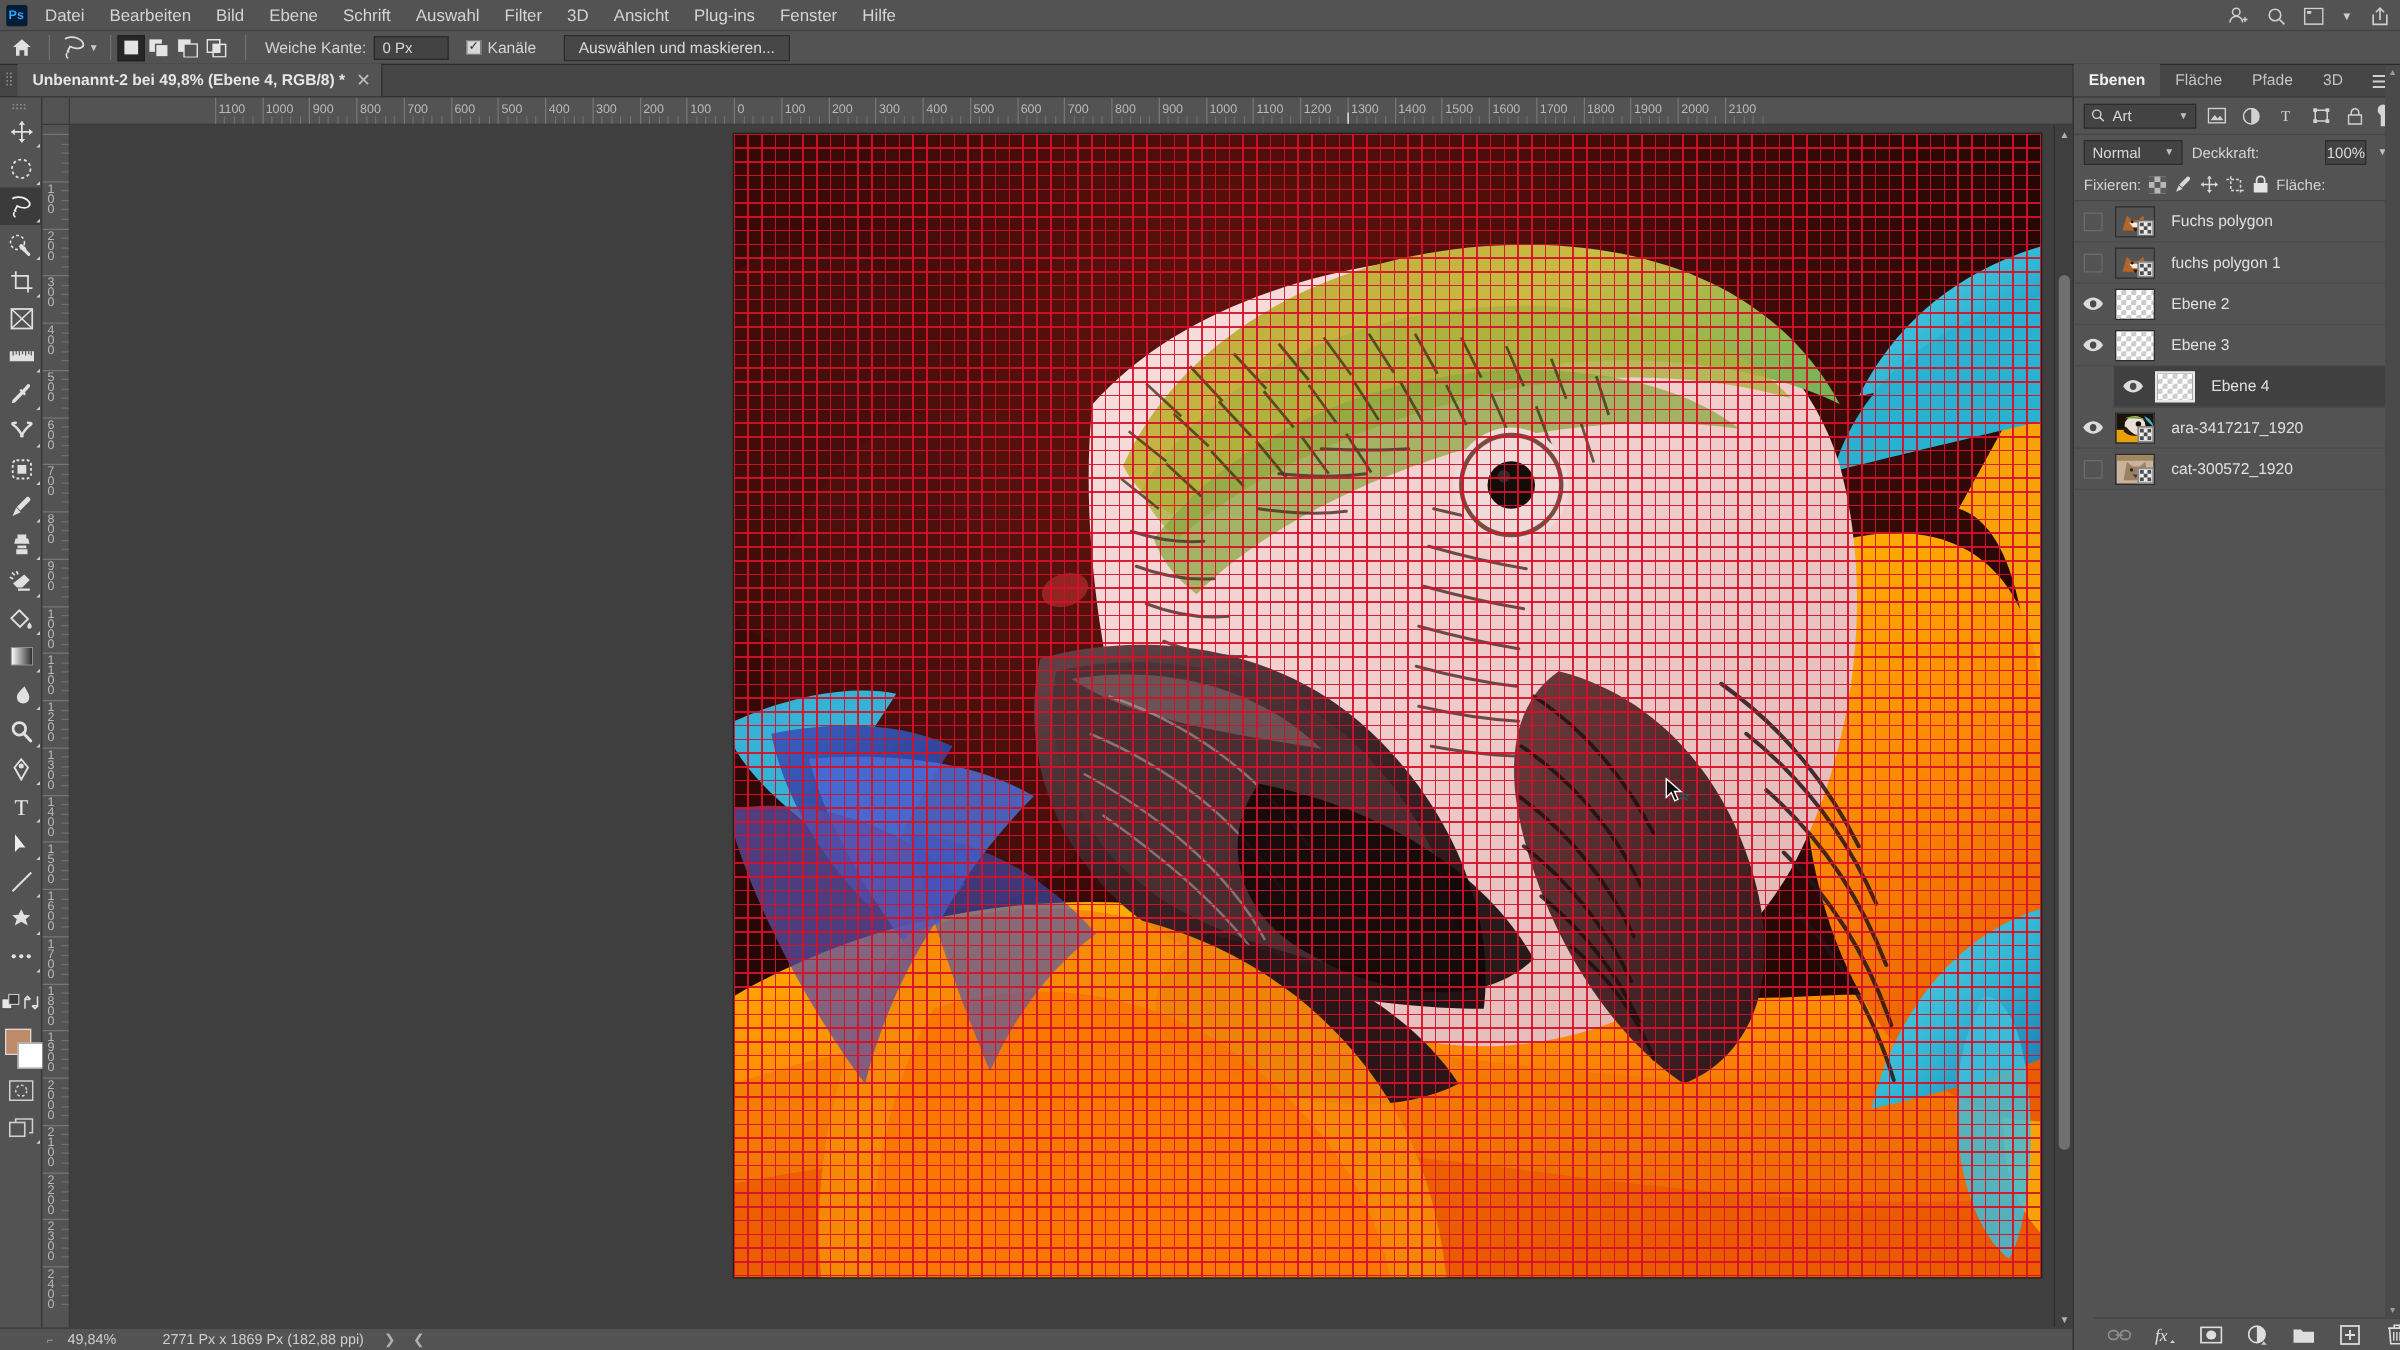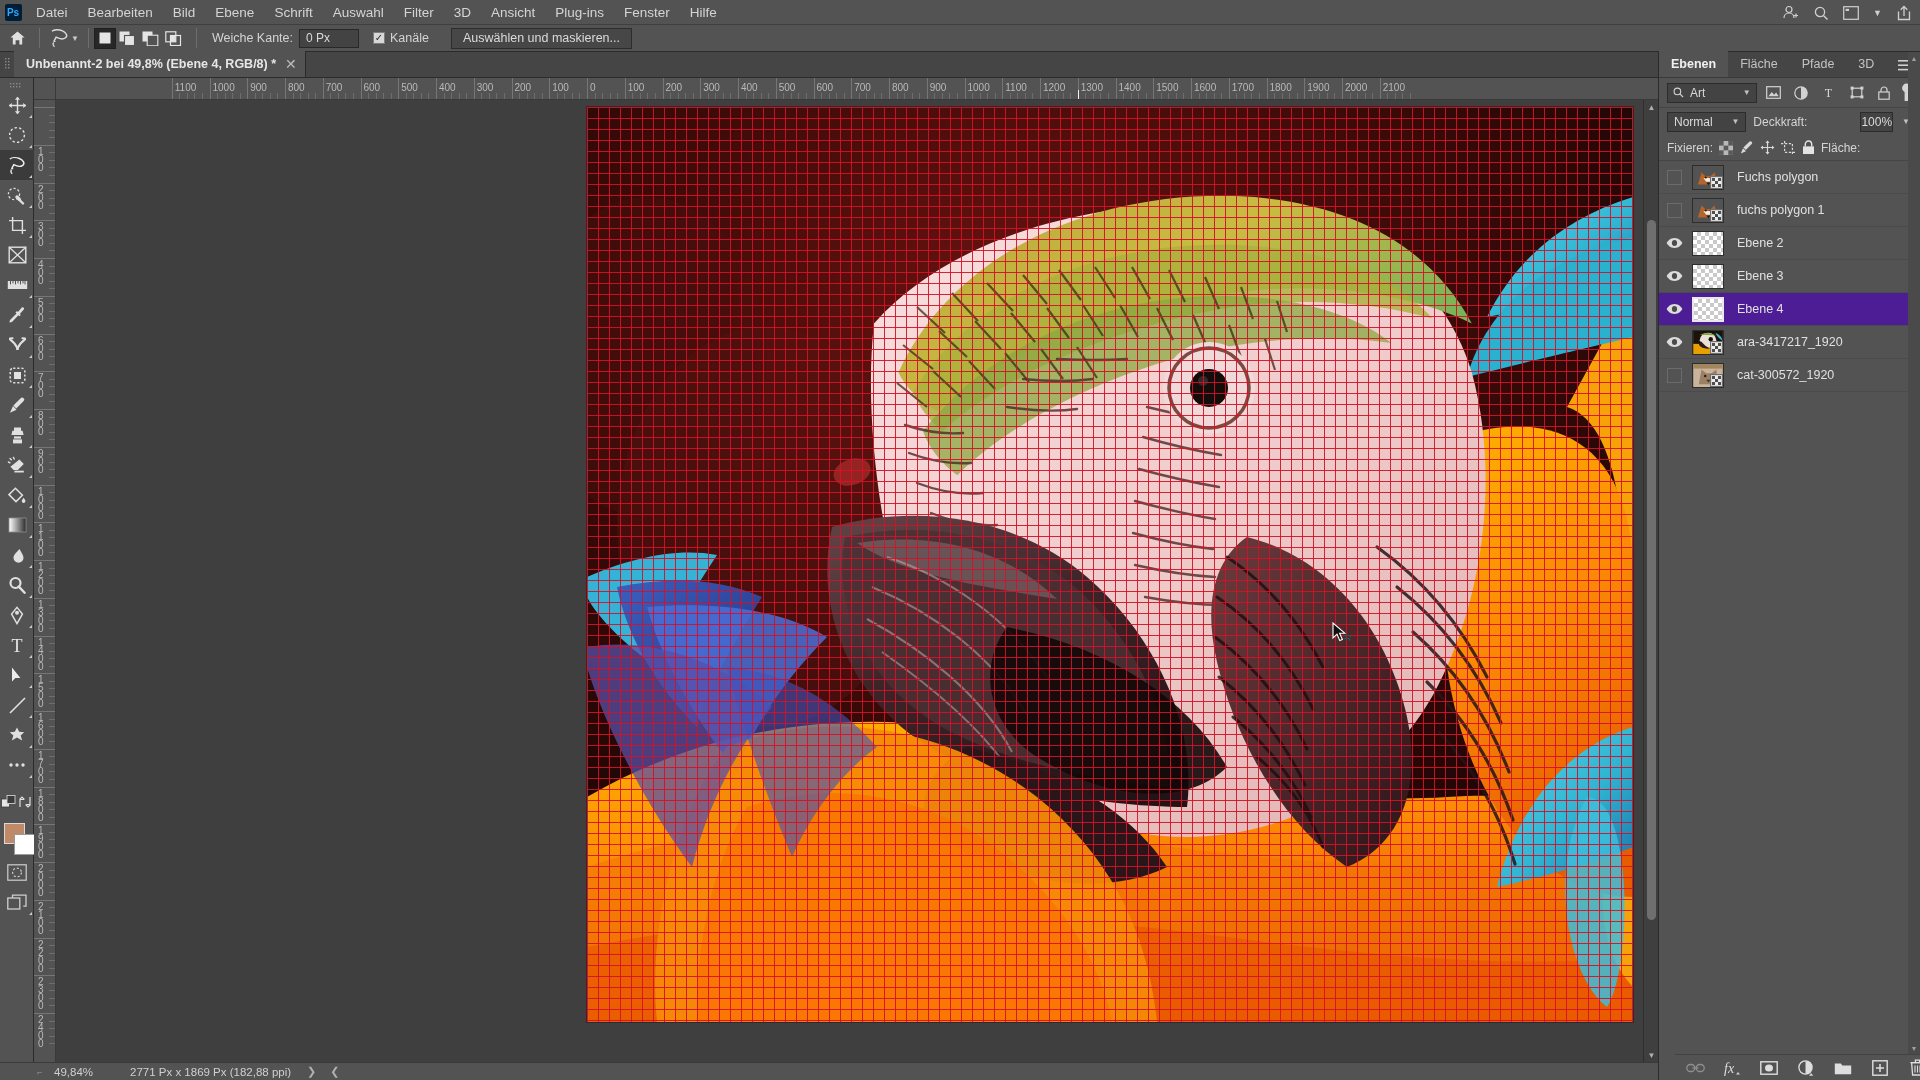--- a/index.html
+++ b/index.html
@@ -249,21 +249,21 @@
     border-bottom: 1px solid #454545;
   }
   .lock-icon { width: 20px; height: 20px; display:flex; align-items:center; justify-content:center; }
 
   .layer-list { position: relative; }
   .layer-row {
     height: 33px; display: flex; align-items: center;
     border-bottom: 1px solid #4b4b4b;
     padding-left: 2px;
   }
-  .layer-row.selected { background: #4c1d95; }
+  .layer-row.selected { background: #404040; margin-left: 32px; }
   .eye-cell { width: 26px; height: 33px; display:flex; align-items:center; justify-content:center; }
   .eye-box { width: 15px; height: 15px; border: 1px solid #6b6b6b; }
   .thumb-cell { width: 42px; display:flex; align-items:center; justify-content:center; }
   .lthumb {
     width: 32px; height: 25px; position: relative; overflow: hidden;
     border: 1px solid #2d2d2d;
   }
   .lthumb.sel-outline { border: 2px solid #e8e8e8; }
   .checker {
     position:absolute; inset:0;

